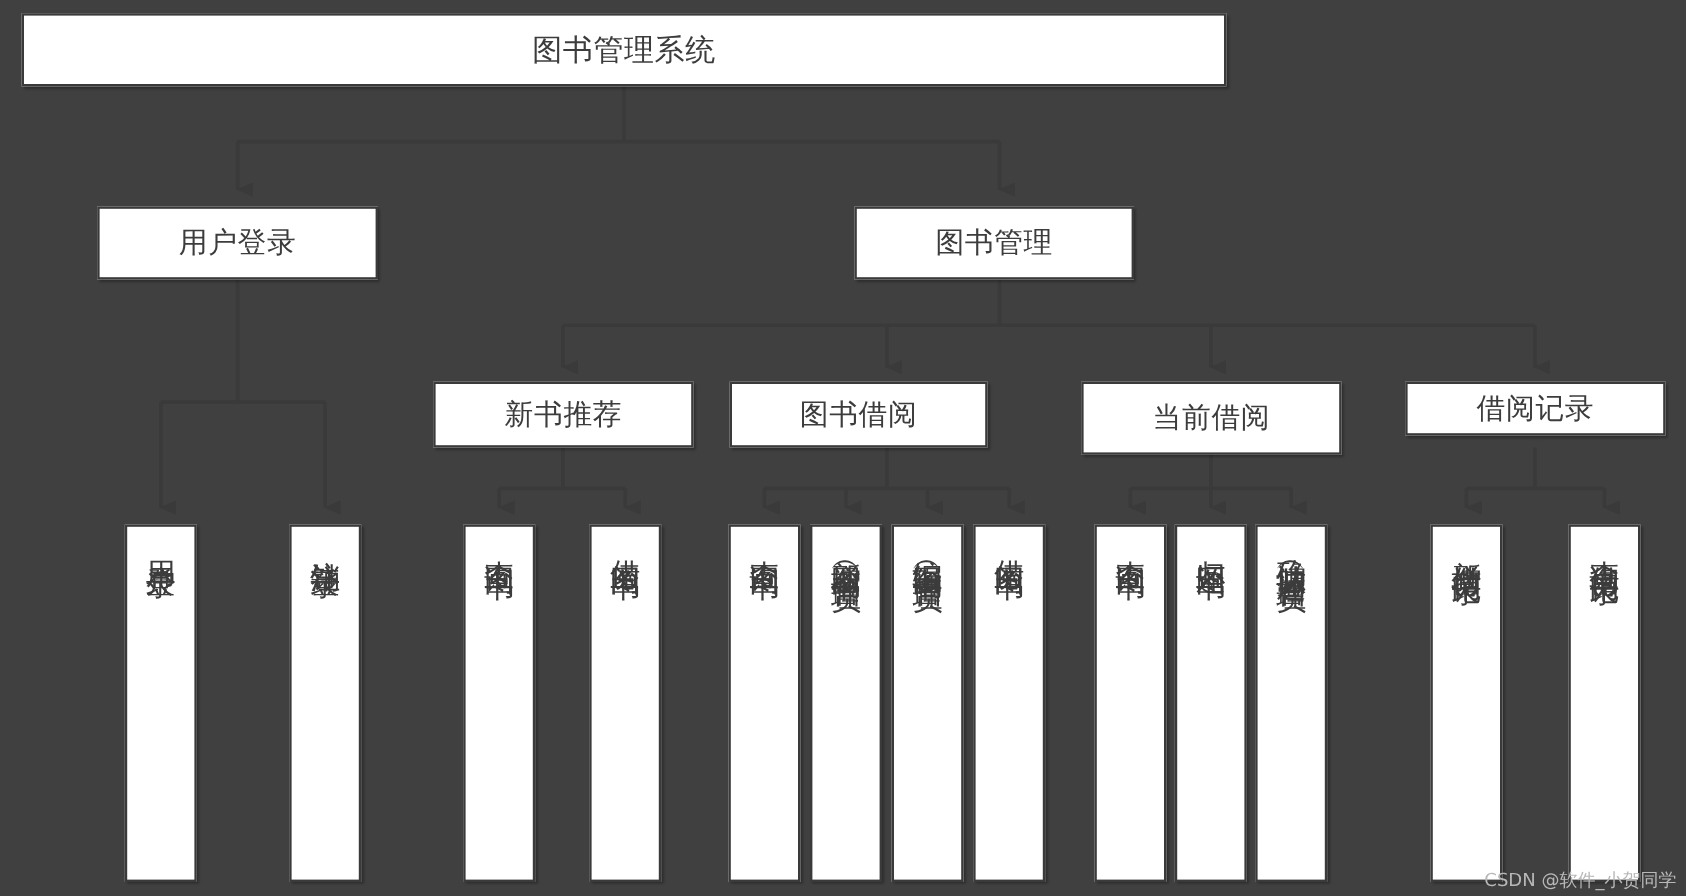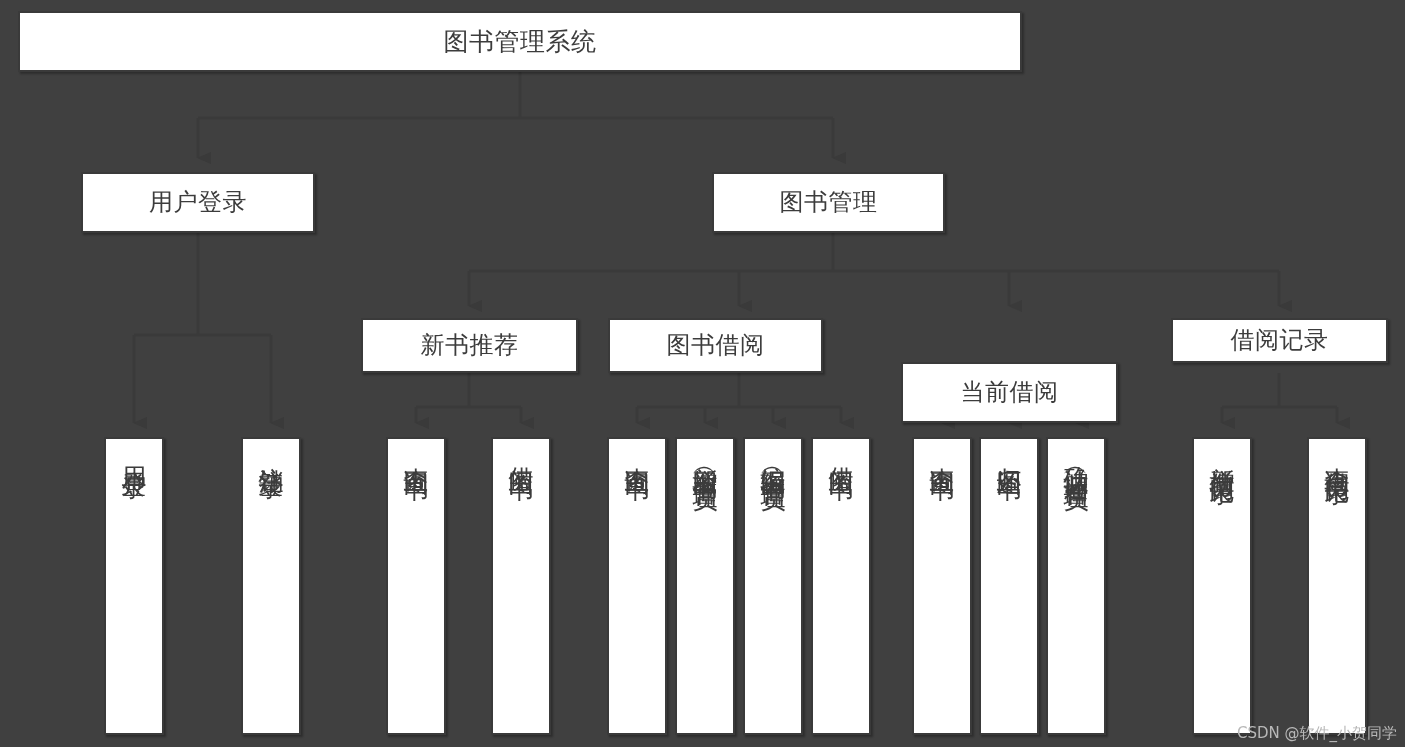--- a/index.html
+++ b/index.html
@@ -147,21 +147,21 @@
   </div>
 
   <div class="node h-node" style="left:712px; top:172px; width:233px; height:61px;">
     <span class="label">图书管理</span>
   </div>
 
   <div class="node h-node" style="left:608px; top:318px; width:215px; height:55px;">
     <span class="label">图书借阅</span>
   </div>
 
-  <div class="node h-node" style="left:901px; top:318px; width:217px; height:61px;margin-top:44px;">
+  <div class="node h-node" style="left:901px; top:318px; width:217px; height:61px;">
     <span class="label">当前借阅</span>
   </div>
 
   <div class="node h-node" style="left:1171px; top:318px; width:217px; height:45px;">
     <span class="label">借阅记录</span>
   </div>
 
   <div class="node leaf" style="left:104px; top:437px; width:60px; height:298px;">
     <span class="label">用户登录</span>
   </div>

